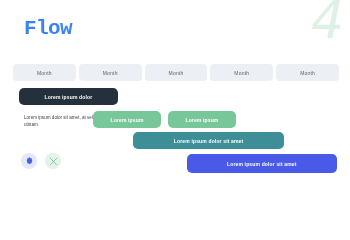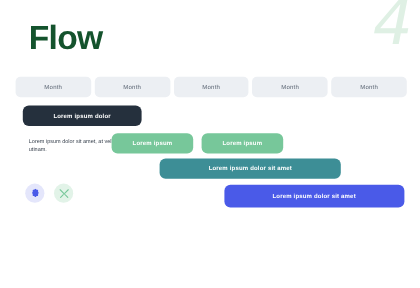--- a/index.html
+++ b/index.html
@@ -38,26 +38,27 @@
     letter-spacing: -2px;
     user-select: none;
     z-index: 0;
   }
 
   
   #title {
     position: absolute;
     left: 24px;
     top: 18px;
-    font-size: 28px;
+    font-size: 21px;
     font-weight: bold;
-    color: #14532d;
+    color: #3b82f6;
     letter-spacing: -0.6px;
     line-height: 1;
     z-index: 2;
+    font-family: Liberation Mono, monospace;
   }
 
   
   #month-row {
     position: absolute;
     left: 13px;
     top: 64px;
     width: 326px;
     height: 17px;
     display: flex;

